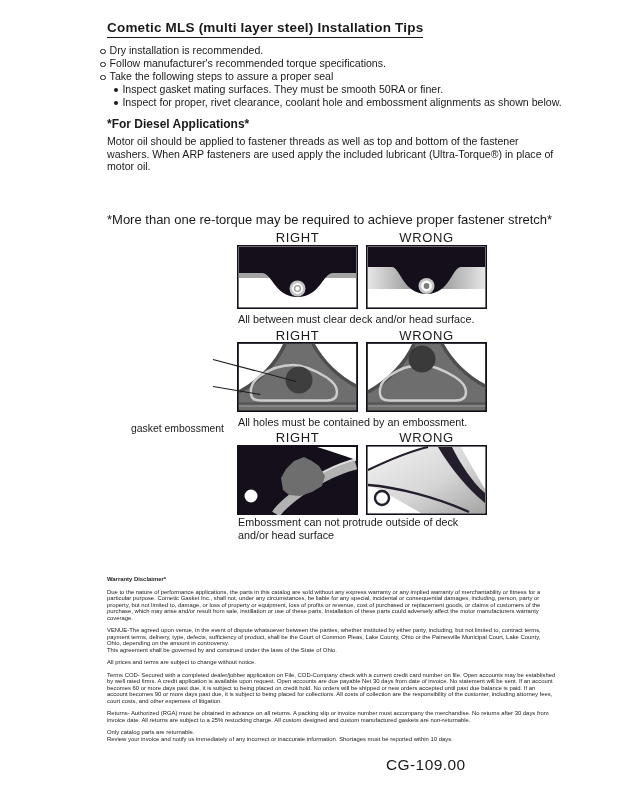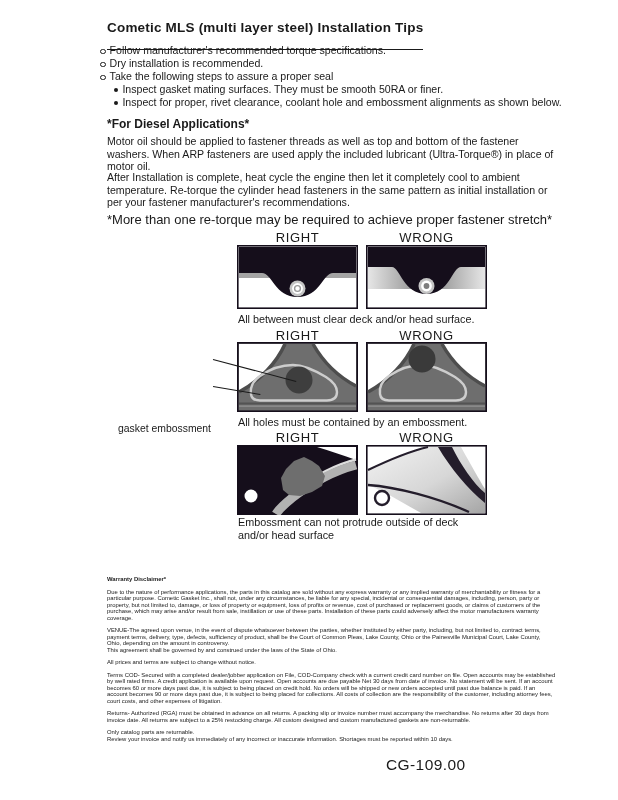--- a/index.html
+++ b/index.html
@@ -7,21 +7,21 @@
     width:618px;height:800px;background:#ffffff;
     font-family:"Liberation Sans","DejaVu Sans",sans-serif;
     color:#1a1a1a;-webkit-font-smoothing:antialiased;
   }
   .page{position:relative;width:618px;height:800px;background:#fff;overflow:hidden;}
 
   
   .title{
     position:absolute;left:107px;top:20px;
     font-size:13.5px;font-weight:bold;letter-spacing:.2px;
-    border-bottom:1.6px solid #1a1a1a;padding-bottom:14px;display:inline-block;
+    border-bottom:1.6px solid #1a1a1a;padding-bottom:2px;display:inline-block;
   }
 
   
   .tips{position:absolute;left:100px;top:44px;width:470px;font-size:10.6px;line-height:13px;}
   .bullet-line{display:flex;align-items:flex-start;}
   .bullet-line.sub{margin-left:14px;}
   .mk{flex:0 0 auto;display:inline-block;margin:4.5px 4px 0 0;}
   .mk-open{width:3.6px;height:3.6px;border:1px solid #1a1a1a;border-radius:50%;}
   .mk-fill{width:4.4px;height:4.4px;background:#1a1a1a;border-radius:50%;}
 
@@ -37,21 +37,21 @@
   .dg-head span + span{margin-left:8px;}
   .dg-row{position:absolute;display:flex;left:237px;}
   .dg-row .img{flex:0 0 121px;}
   .dg-row .img + .img{margin-left:8px;}
   .cap{position:absolute;left:238px;font-size:10.8px;line-height:12.5px;}
   .cap3{width:250px;}
 
   
   .lbl{position:absolute;width:110px;text-align:right;font-size:10.4px;line-height:11px;}
   .lbl-coolant{left:101px;top:345px;}
-  .lbl-emboss{left:101px;top:380px;margin-top:43px;}
+  .lbl-emboss{left:114px;top:380px;margin-top:43px;}
   .leader{position:absolute;height:1.2px;background:#1a1a1a;transform-origin:0 50%;}
   .leader1{left:213px;top:359px;width:86px;transform:rotate(14.8deg);}
   .leader2{left:213px;top:386px;width:48px;transform:rotate(9.7deg);}
 
   
   .warranty{position:absolute;left:107px;top:576px;width:449px;font-size:5.9px;line-height:6.5px;}
   .warranty p{margin:0 0 6px 0;}
   .warranty p.tight{margin-bottom:0;}
   .warranty p.w-head{font-weight:bold;margin-bottom:6px;}
 
@@ -62,43 +62,42 @@
 </head>
 <body>
 
 <div class="page">
 
   <div class="title">Cometic MLS (multi layer steel) Installation Tips</div>
 
   <div class="tips">
     <div class="bullet-line">
       <span class="mk mk-open"></span>
-      <span>Follow manufacturer's recommended torque specifications.</span>
+      <span>Dry installation is recommended.</span>
     </div>
     <div class="bullet-line">
       <span class="mk mk-open"></span>
-      <span>Dry installation is recommended.</span>
+      <span>Follow manufacturer's recommended torque specifications.</span>
     </div>
     <div class="bullet-line">
       <span class="mk mk-open"></span>
       <span>Take the following steps to assure a proper seal</span>
     </div>
     <div class="bullet-line sub">
       <span class="mk mk-fill"></span>
       <span>Inspect gasket mating surfaces.  They must be smooth 50RA or finer.</span>
     </div>
     <div class="bullet-line sub">
       <span class="mk mk-fill"></span>
       <span>Inspect for proper, rivet clearance, coolant hole and embossment alignments as shown below.</span>
     </div>
   </div>
 
   <div class="diesel-h">*For Diesel Applications*</div>
   <div class="p1">Motor oil should be applied to fastener threads as well as top and bottom of the fastener washers. When ARP fasteners are used apply the included lubricant (Ultra-Torque®) in place of motor oil.</div>
-  <div class="p2">After Installation is complete, heat cycle the engine then let it completely cool to ambient temperature. Re-torque the cylinder head fasteners in the same pattern as initial installation or per your fastener manufacturer's recommendations.</div>
   <div class="note">*More than one re-torque may be required to achieve proper fastener stretch*</div>
 
   <div class="dg-head" style="top:230px;">
     <span>RIGHT</span>
     <span>WRONG</span>
   </div>
   <div class="dg-row" style="top:245px;">
     <div class="img">
       <svg width="121" height="64" viewBox="0 0 121 64">
         <rect x="0.8" y="0.8" width="119.4" height="62.4" fill="#ffffff" stroke="#150e1b" stroke-width="1.6"></rect>

